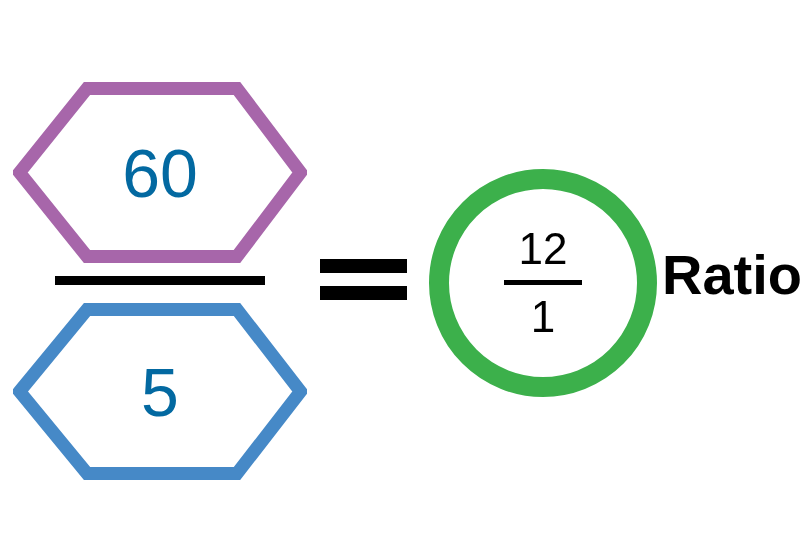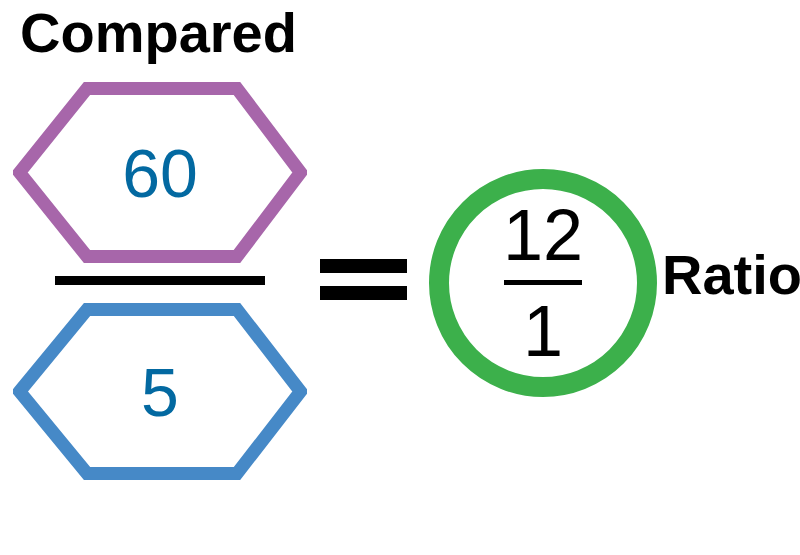--- a/index.html
+++ b/index.html
@@ -53,38 +53,37 @@
   }
 
   .ratio-fraction {
     display: flex;
     flex-direction: column;
     align-items: center;
     justify-content: center;
   }
   .ratio-fraction .num,
   .ratio-fraction .den {
-    font-size: 72px;
+    font-size: 44px;
     font-weight: 400;
     line-height: 1;
     color: #000;
   }
   .ratio-fraction .mini-bar {
     width: 78px;
     height: 5px;
     background: #000000;
     margin: 9px 0 10px 0;
   }
 </style>
 </head>
 <body>
 
 <div class="stage">
 
-  <div class="abs big-label label-center" style="left:20px; top:2px; width:270px;">Compared</div>
 
   <svg class="abs hex-svg hex-purple" style="left:13px; top:82px;" width="294" height="181" viewBox="0 0 294 181">
     <polygon points="6.5,90.5 74,6.5 224,6.5 287.5,90.5 224,174.5 74,174.5" fill="none" stroke-width="13" stroke-linejoin="miter"></polygon>
   </svg>
 
   <div class="abs hex-value" style="left:13px; top:82px; width:294px; height:181px;">60</div>
 
   <div class="abs fraction-bar" style="left:55px; top:276px; width:210px; height:9px;"></div>
 
   <svg class="abs hex-svg hex-blue" style="left:13px; top:303px;" width="294" height="177" viewBox="0 0 294 177">

